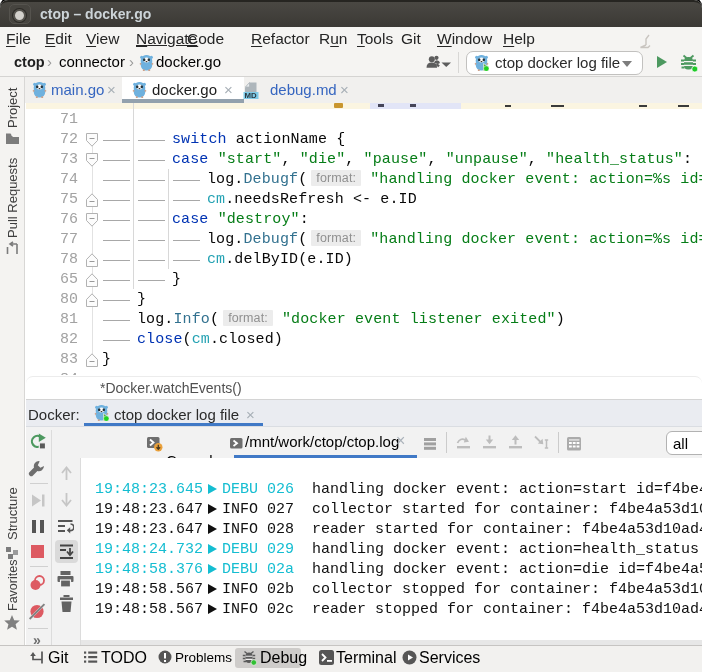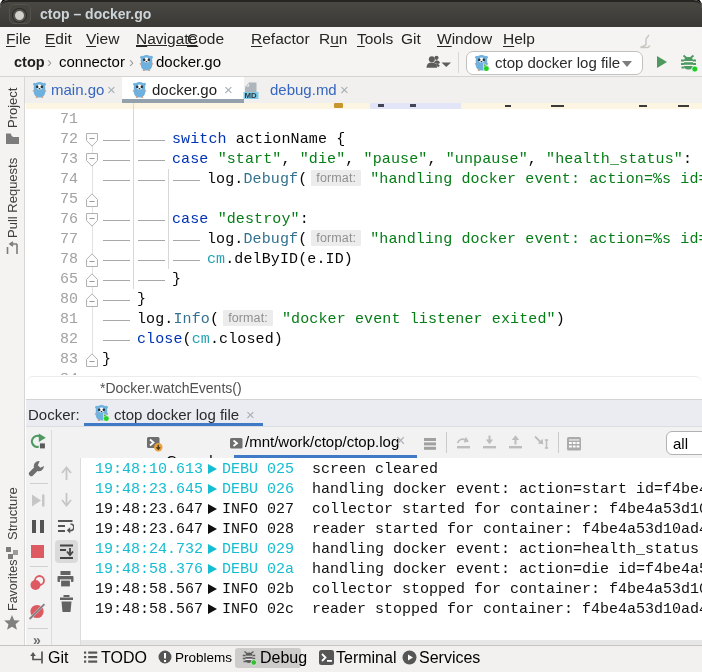--- a/index.html
+++ b/index.html
@@ -246,20 +246,21 @@
         <path d="M3.5 8.5 H8.5" stroke="#9a9a9a"></path>
       </svg>
   <svg class="fold" style="top:353px;" width="13" height="14">
         <path d="M6 0.8 L11.5 6.5 V13.5 H0.5 V6.5 Z" fill="#fcfcfc" stroke="#b2b2b2"></path>
         <path d="M3.5 8.5 H8.5" stroke="#9a9a9a"></path>
       </svg>
 
   <div class="cl" style="left:102px;top:129px;"><span class="ts"></span><span class="ts"></span><span class="kw">switch</span> actionName {</div>
   <div class="cl" style="left:102px;top:149px;"><span class="ts"></span><span class="ts"></span><span class="kw">case</span> <span class="str">"start"</span>, <span class="str">"die"</span>, <span class="str">"pause"</span>, <span class="str">"unpause"</span>, <span class="str">"health_status"</span>:</div>
   <div class="cl" style="left:102px;top:169px;"><span class="ts"></span><span class="ts"></span><span class="ts"></span>log.<span class="fn">Debugf</span>(<span class="pill" style="margin-left:4px;">format:</span> <span class="str">"handling docker event: action=%s id=%s", action, id)</span></div>
+  <div class="cl" style="left:102px;top:189px;"><span class="ts"></span><span class="ts"></span><span class="ts"></span><span class="cy">cm</span>.needsRefresh &lt;- e.ID</div>
   <div class="cl" style="left:102px;top:209px;"><span class="ts"></span><span class="ts"></span><span class="kw">case</span> <span class="str">"destroy"</span>:</div>
   <div class="cl" style="left:102px;top:229px;"><span class="ts"></span><span class="ts"></span><span class="ts"></span>log.<span class="fn">Debugf</span>(<span class="pill" style="margin-left:4px;">format:</span> <span class="str">"handling docker event: action=%s id=%s", action, id)</span></div>
   <div class="cl" style="left:102px;top:249px;"><span class="ts"></span><span class="ts"></span><span class="ts"></span><span class="cy">cm</span>.delByID(e.ID)</div>
   <div class="cl" style="left:102px;top:269px;"><span class="ts"></span><span class="ts"></span>}</div>
   <div class="cl" style="left:102px;top:289px;"><span class="ts"></span>}</div>
   <div class="cl" style="left:102px;top:309px;"><span class="ts"></span>log.<span class="fn">Info</span>(<span class="pill" style="margin-left:4px;">format:</span> <span class="str">"docker event listener exited"</span>)</div>
   <div class="cl" style="left:102px;top:329px;"><span class="ts"></span><span class="kw">close</span>(<span class="cy">cm</span>.closed)</div>
   <div class="cl" style="left:102px;top:349px;">}</div>
  </div>
 </div>
@@ -291,21 +292,20 @@
 <div class="abs" id="dbgbar"></div>
 <div class="abs" style="left:26px;top:426px;width:676px;height:1px;background:#dadde2;"></div>
 <div class="abs" style="left:60px;top:433px;font-size:15px;margin-top:48px;">Debugger</div>
 <div class="abs" style="left:166px;top:452px;font-size:15px;">Console</div>
 <div class="abs" style="left:245px;top:433px;font-size:15px;">/mnt/work/ctop/ctop.log</div>
 <div class="abs" style="left:396px;top:432px;font-size:16px;color:#aab2ba;">×</div>
 <div class="abs" id="logtabline"></div>
 
 <div class="abs" id="console">
 
- <div class="log" style="top:2px;"><span class="cdebu">19:48:10.613</span><span class="tri tric"></span><span class="cdebu">DEBU 025  </span>screen cleared</div>
  <div class="log" style="top:22px;"><span class="cdebu">19:48:23.645</span><span class="tri tric"></span><span class="cdebu">DEBU 026  </span>handling docker event: action=start id=f4be4a53d10ad48</div>
  <div class="log" style="top:42px;">19:48:23.647<span class="tri trib"></span>INFO 027  collector started for container: f4be4a53d10ad48e019f</div>
  <div class="log" style="top:62px;">19:48:23.647<span class="tri trib"></span>INFO 028  reader started for container: f4be4a53d10ad48e019f44</div>
  <div class="log" style="top:82px;"><span class="cdebu">19:48:24.732</span><span class="tri tric"></span><span class="cdebu">DEBU 029  </span>handling docker event: action=health_status: h</div>
  <div class="log" style="top:102px;"><span class="cdebu">19:48:58.376</span><span class="tri tric"></span><span class="cdebu">DEBU 02a  </span>handling docker event: action=die id=f4be4a53d1</div>
  <div class="log" style="top:122px;">19:48:58.567<span class="tri trib"></span>INFO 02b  collector stopped for container: f4be4a53d10ad48e019f</div>
  <div class="log" style="top:142px;">19:48:58.567<span class="tri trib"></span>INFO 02c  reader stopped for container: f4be4a53d10ad48e019f44</div>
 </div>
 
 <div class="abs" id="dcol1"></div>

